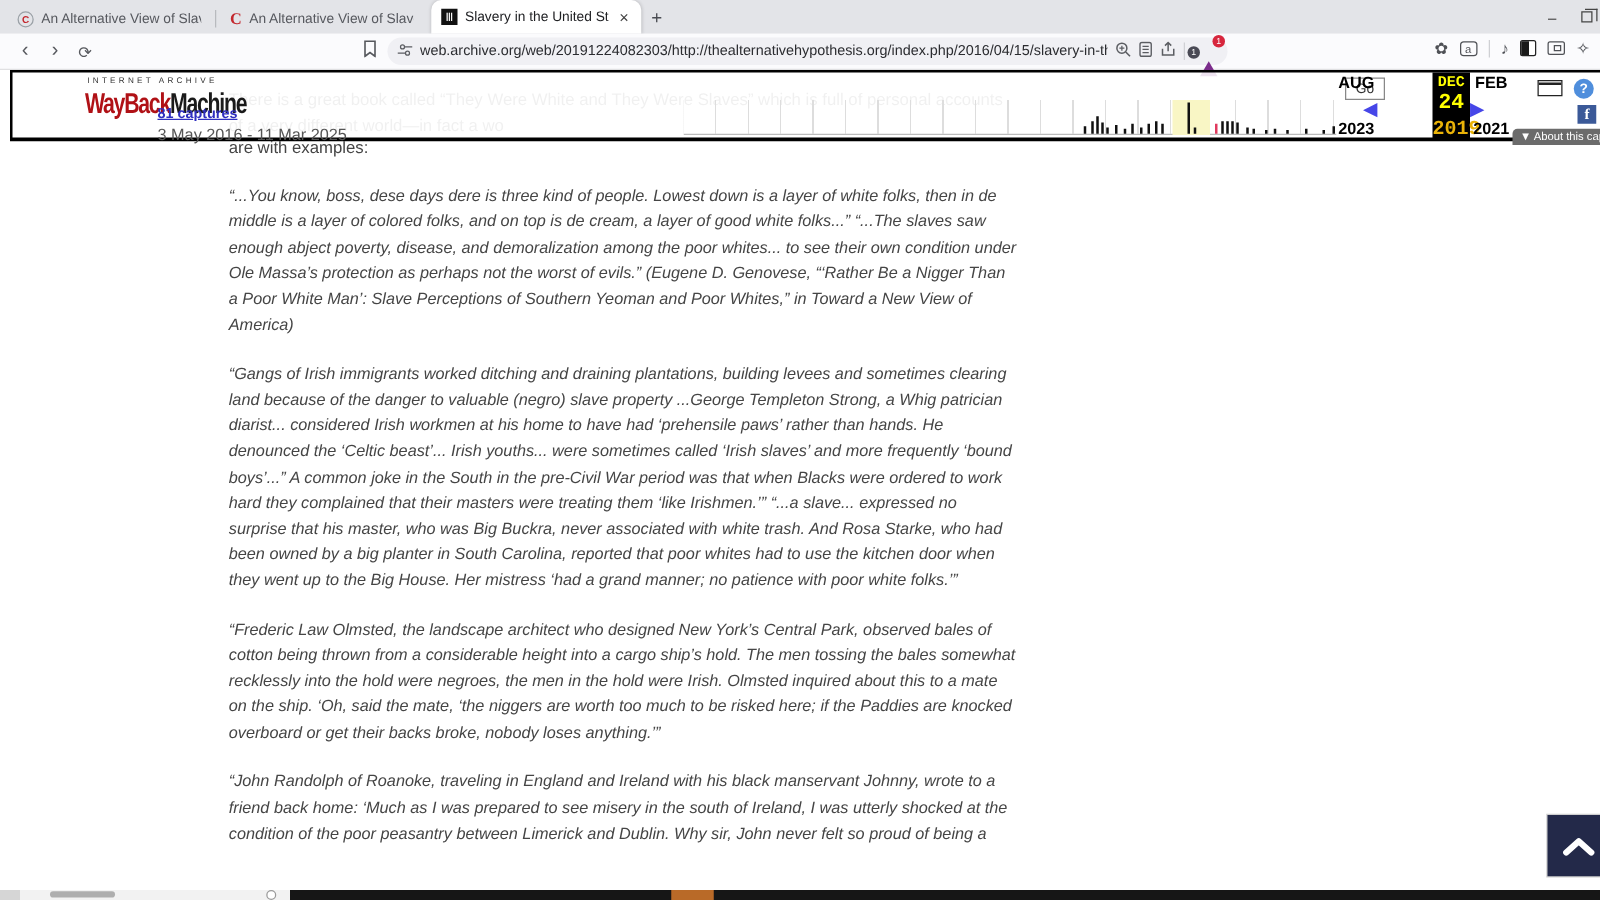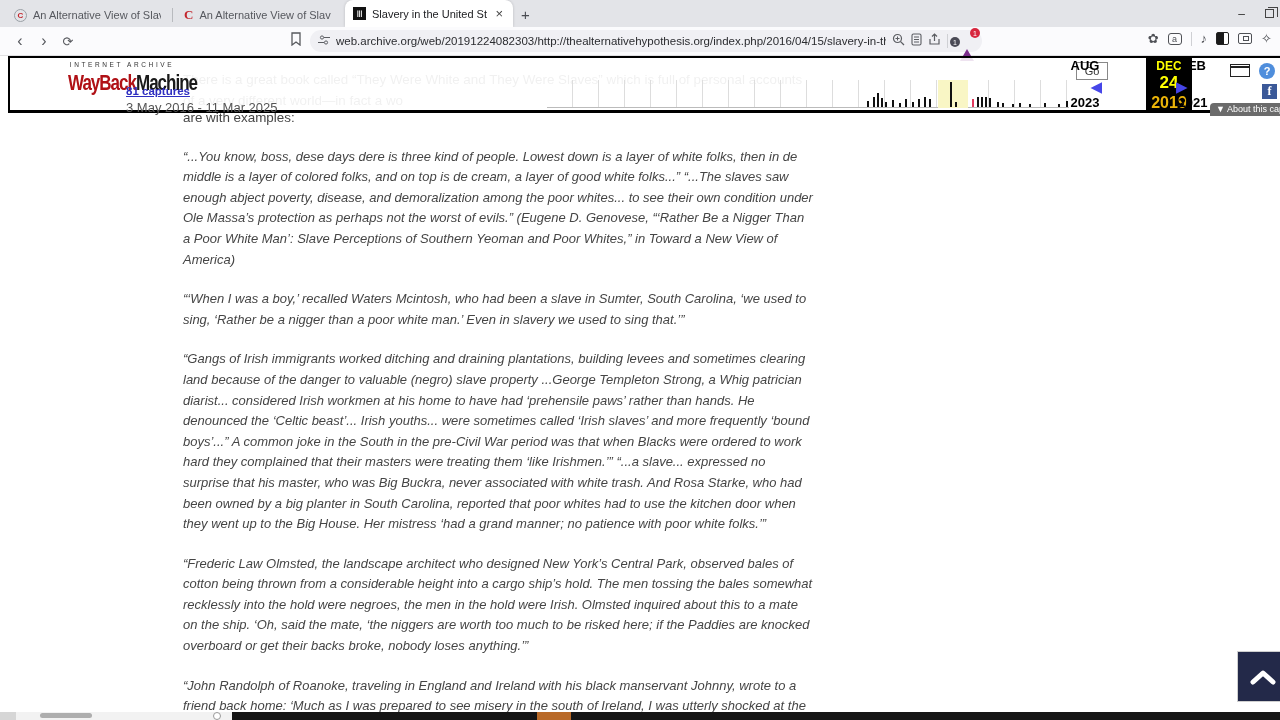--- a/index.html
+++ b/index.html
@@ -90,21 +90,21 @@
   .spark-band { position:absolute; background:#f9f6c5; top:0; height:28px; }
   .spark-bar { position:absolute; bottom:0; width:2px; background:#111; }
   .wb-go { position:absolute; left:1066px; top:4px; width:32px; height:18px;
     border:1px solid #888; background:#fff; font-size:11px; color:#333;
     text-align:center; line-height:16px; }
   .dnav { position:absolute; top:0; height:54px; text-align:center; color:#000; }
   .dnav .m { font-size:13px; font-weight:bold; line-height:16px; }
   .dnav .y { font-size:13px; font-weight:bold; line-height:16px; position:absolute;
     bottom:1px; width:100%; }
   .d-prev { left:1058px; width:34px; } .d-next { left:1166px; width:34px; }
-  .d-cur { left:1136px; width:46px; background:#000; color:#ff0; height:54px; }
+  .d-cur { left:1136px; width:30px; background:#000; color:#ff0; height:54px;font-family:Liberation Mono, monospace; }
   .d-cur .m { color:#ff0; font-size:12px; }
   .d-cur .day { font-size:17px; font-weight:bold; line-height:18px; color:#ff0; }
   .d-cur .y { color:#eab308; font-size:16px; }
   .arrowL, .arrowR { position:absolute; top:20px; font-size:15px; color:#4646e8; }
   .arrowL { right:0; } .arrowR { left:0; }
   .wb-winic { position:absolute; left:1220px; top:6px; width:20px; height:13px;
     border:1.5px solid #222; }
   .wb-winic:before { content:""; position:absolute; left:0; top:1px; width:100%;
     height:2px; background:#222; }
   .wb-help { position:absolute; left:1249px; top:5px; width:16px; height:16px;
@@ -295,21 +295,20 @@
   <div class="wb-winic"></div>
   <div class="wb-help">?</div>
   <div class="wb-fb">f</div>
   <div class="wb-about">▼ About this capture</div>
 </div>
 
 <div class="page-text">
   <div class="intro">are with examples:</div>
   <div id="page-paragraphs">
       <p>“...You know, boss, dese days dere is three kind of people. Lowest down is a layer of white folks, then in de middle is a layer of colored folks, and on top is de cream, a layer of good white folks...” “...The slaves saw enough abject poverty, disease, and demoralization among the poor whites... to see their own condition under Ole Massa’s protection as perhaps not the worst of evils.” (Eugene D. Genovese, “‘Rather Be a Nigger Than a Poor White Man’: Slave Perceptions of Southern Yeoman and Poor Whites,” in Toward a New View of America)</p>
-      <p>“‘When I was a boy,’ recalled Waters Mcintosh, who had been a slave in Sumter, South Carolina, ‘we used to sing, ‘Rather be a nigger than a poor white man.’ Even in slavery we used to sing that.’”</p>
       <p>“Gangs of Irish immigrants worked ditching and draining plantations, building levees and sometimes clearing land because of the danger to valuable (negro) slave property ...George Templeton Strong, a Whig patrician diarist... considered Irish workmen at his home to have had ‘prehensile paws’ rather than hands. He denounced the ‘Celtic beast’... Irish youths... were sometimes called ‘Irish slaves’ and more frequently ‘bound boys’...” A common joke in the South in the pre-Civil War period was that when Blacks were ordered to work hard they complained that their masters were treating them ‘like Irishmen.’” “...a slave... expressed no surprise that his master, who was Big Buckra, never associated with white trash. And Rosa Starke, who had been owned by a big planter in South Carolina, reported that poor whites had to use the kitchen door when they went up to the Big House. Her mistress ‘had a grand manner; no patience with poor white folks.’”</p>
       <p>“Frederic Law Olmsted, the landscape architect who designed New York’s Central Park, observed bales of cotton being thrown from a considerable height into a cargo ship’s hold. The men tossing the bales somewhat recklessly into the hold were negroes, the men in the hold were Irish. Olmsted inquired about this to a mate on the ship. ‘Oh, said the mate, ‘the niggers are worth too much to be risked here; if the Paddies are knocked overboard or get their backs broke, nobody loses anything.’”</p>
       <p>“John Randolph of Roanoke, traveling in England and Ireland with his black manservant Johnny, wrote to a friend back home: ‘Much as I was prepared to see misery in the south of Ireland, I was utterly shocked at the condition of the poor peasantry between Limerick and Dublin. Why sir, John never felt so proud of being a</p>
     </div>
 </div>
 
 <div class="bottomstrip">
   <div class="bs-left"></div>
   <div class="bs-thumb"></div>
   <div class="bs-circle"></div>

